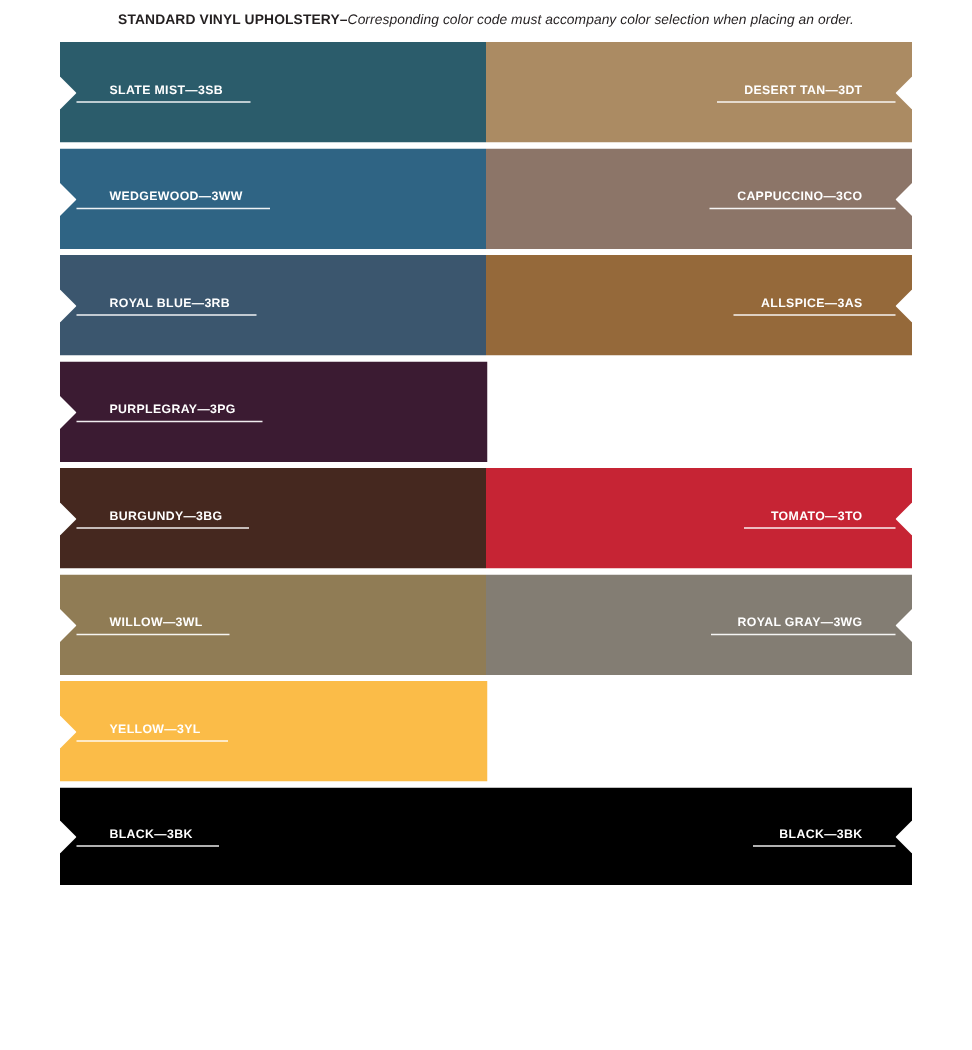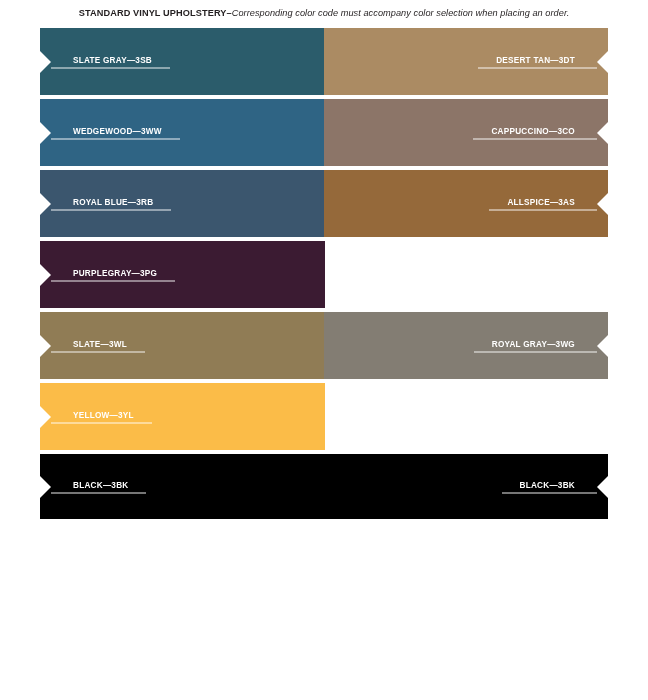--- a/index.html
+++ b/index.html
@@ -145,21 +145,21 @@
 
   <div id="grid">
       <div class="swatch-row">
         <div class="swatch">
           <div class="swatch-fill" style="background: rgb(43, 92, 107);"></div>
           <span class="notch left">
             <svg width="11" height="22" viewBox="0 0 11 22">
               <polygon points="0,0 11,11 0,22" fill="#ffffff"></polygon>
             </svg>
           </span>
-          <div class="label left">SLATE GRAY—3SB</div>
+          <div class="label left">SLATE MIST—3SB</div>
         </div>
         <div class="swatch texture">
           <div class="swatch-fill" style="background: rgb(171, 139, 99);"></div>
           <span class="notch right">
             <svg width="11" height="22" viewBox="0 0 11 22">
               <polygon points="11,0 0,11 11,22" fill="#ffffff"></polygon>
             </svg>
           </span>
           <div class="label right">DESERT TAN—3DT</div>
         </div>
@@ -210,27 +210,47 @@
           <span class="notch left">
             <svg width="11" height="22" viewBox="0 0 11 22">
               <polygon points="0,0 11,11 0,22" fill="#ffffff"></polygon>
             </svg>
           </span>
           <div class="label left">PURPLEGRAY—3PG</div>
         </div>
       </div>
       <div class="swatch-row">
         <div class="swatch">
+          <div class="swatch-fill" style="background: rgb(69, 40, 31);"></div>
+          <span class="notch left">
+            <svg width="11" height="22" viewBox="0 0 11 22">
+              <polygon points="0,0 11,11 0,22" fill="#ffffff"></polygon>
+            </svg>
+          </span>
+          <div class="label left">BURGUNDY—3BG</div>
+        </div>
+        <div class="swatch">
+          <div class="swatch-fill" style="background: rgb(198, 36, 52);"></div>
+          <span class="notch right">
+            <svg width="11" height="22" viewBox="0 0 11 22">
+              <polygon points="11,0 0,11 11,22" fill="#ffffff"></polygon>
+            </svg>
+          </span>
+          <div class="label right">TOMATO—3TO</div>
+        </div>
+      </div>
+      <div class="swatch-row">
+        <div class="swatch">
           <div class="swatch-fill" style="background: rgb(144, 124, 85);"></div>
           <span class="notch left">
             <svg width="11" height="22" viewBox="0 0 11 22">
               <polygon points="0,0 11,11 0,22" fill="#ffffff"></polygon>
             </svg>
           </span>
-          <div class="label left">SLATE—3WL</div>
+          <div class="label left">WILLOW—3WL</div>
         </div>
         <div class="swatch">
           <div class="swatch-fill" style="background: rgb(131, 125, 115);"></div>
           <span class="notch right">
             <svg width="11" height="22" viewBox="0 0 11 22">
               <polygon points="11,0 0,11 11,22" fill="#ffffff"></polygon>
             </svg>
           </span>
           <div class="label right">ROYAL GRAY—3WG</div>
         </div>

